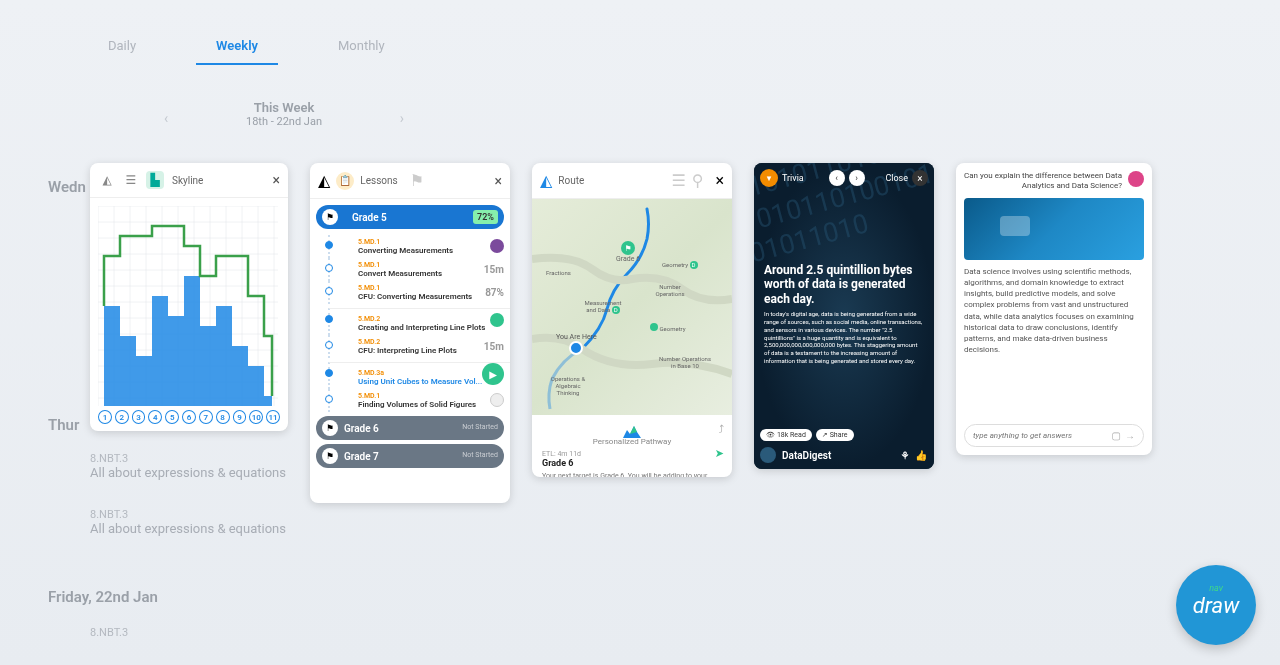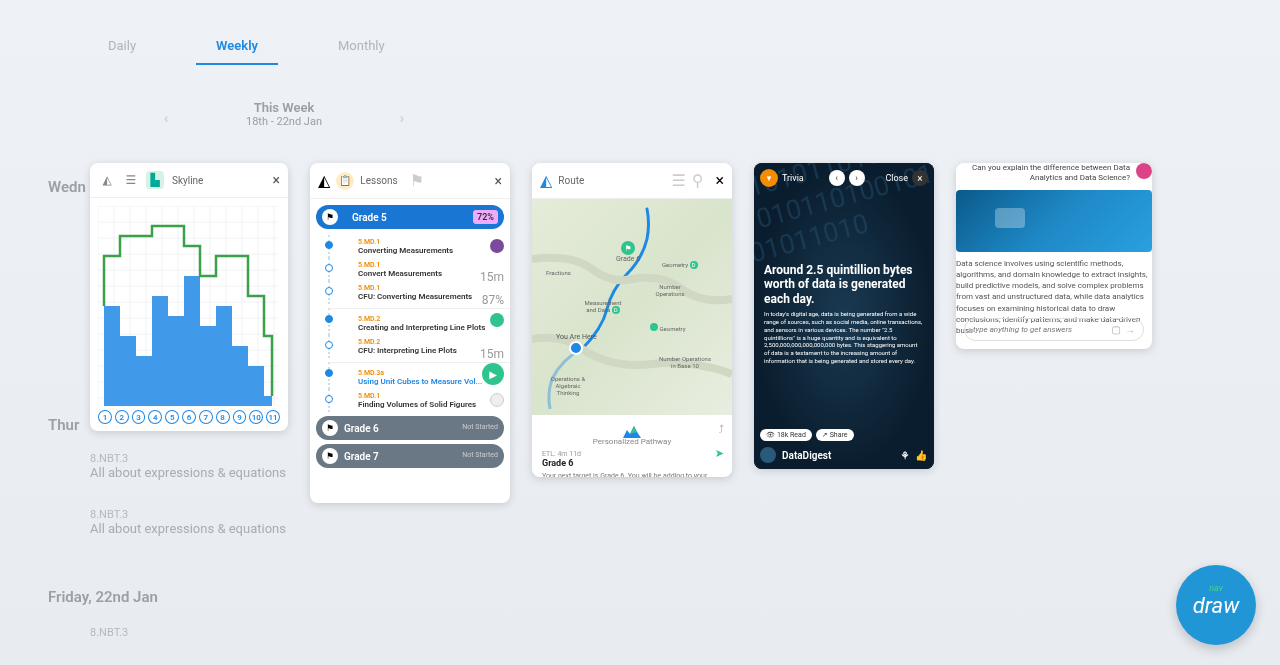--- a/index.html
+++ b/index.html
@@ -33,28 +33,28 @@
 .c1 .dot { width: 14px; height: 14px; border-radius: 50%; background: #fff; border: 1.5px solid #1e88e5; color: #1e88e5; font-size: 8px; display: flex; align-items: center; justify-content: center; font-weight: 600; }
 
 
 .c2 { width: 200px; height: 340px; position: relative; }
 .c2 .hdr { display: flex; align-items: center; padding: 8px; gap: 6px; border-bottom: 1px solid #eee; }
 .c2 .icon-active2 { background: #fdecc8; border-radius: 50%; padding: 3px; width: 18px; height: 18px; display: inline-flex; align-items: center; justify-content: center; font-size: 10px; }
 .c2 .close { margin-left: auto; font-size: 14px; color: #555; }
 .c2 .grade-bar { display: flex; align-items: center; background: #1976d2; border-radius: 14px; margin: 6px; padding: 4px 6px; }
 .c2 .grade-ico { width: 16px; height: 16px; background: #fff; border-radius: 50%; display: flex; align-items: center; justify-content: center; font-size: 9px; }
 .c2 .grade-bar .lbl { color: #fff; font-size: 10px; font-weight: 600; margin-left: 6px; padding-left: 8px; }
-.c2 .grade-bar .pct { margin-left: auto; background: #f0abfc; color: #333; font-size: 9px; font-weight: 600; padding: 2px 4px; border-radius: 3px; }
+.c2 .grade-bar .pct { margin-left: auto; background: #86efac; color: #333; font-size: 9px; font-weight: 600; padding: 2px 4px; border-radius: 3px; }
 .c2 .lesson { padding: 3px 10px 3px 28px; position: relative; border-left: 2px dotted #cde; margin-left: 18px; }
 .c2 .lesson::before { content: ''; position: absolute; left: -5px; top: 6px; width: 6px; height: 6px; border: 1.5px solid #1e88e5; border-radius: 50%; background: #fff; }
 .c2 .lesson-lead::before { background: #1e88e5; }
 .c2 .lesson .code { font-size: 7px; color: #f28c00; font-weight: 600; }
 .c2 .lesson .name { font-size: 8px; color: #333; font-weight: 600; }
 .c2 .lesson .name.blue { color: #1e88e5; }
-.c2 .lesson .right { position: absolute; right: 6px; top: 12px; font-size: 12px; color: #999; }
+.c2 .lesson .right { position: absolute; right: 6px; top: 6px; font-size: 10px; color: #999; font-weight: bold; }
 .c2 .lesson .right-ico { position: absolute; right: 6px; top: 4px; width: 14px; height: 14px; border-radius: 50%; }
 .c2 .play { position: absolute; right: 6px; top: 0; width: 22px; height: 22px; border-radius: 50%; background: #2fc48d; display: flex; align-items: center; justify-content: center; color: #fff; font-size: 10px; }
 .c2 .grade-foot { display: flex; align-items: center; background: #6a7785; border-radius: 14px; margin: 4px 6px; padding: 4px 6px; }
 .c2 .grade-foot .lbl { color: #fff; font-size: 10px; font-weight: 600; margin-left: 6px; }
 .c2 .grade-foot .status { margin-left: auto; color: #c9cdd2; font-size: 7px; text-align: right; line-height: 1.1; }
 
 
 .c3 { width: 200px; height: 314px; position: relative; }
 .c3 .hdr { display: flex; align-items: center; padding: 8px; gap: 6px; border-bottom: 1px solid #eee; }
 .c3 .map { position: relative; height: 216px; background: linear-gradient(135deg, #e5ecd9 0%, #d9e4cc 50%, #e8eee0 100%); }
@@ -85,21 +85,21 @@
 .c4 .headline { font-size: 12px; font-weight: 700; line-height: 1.2; margin-bottom: 4px; }
 .c4 .body { font-size: 6px; line-height: 1.3; }
 .c4 .foot { position: absolute; bottom: 6px; left: 6px; right: 6px; z-index: 2; }
 .c4 .badges { display: flex; gap: 4px; margin-bottom: 6px; }
 .c4 .badge { background: #fff; color: #333; font-size: 7px; padding: 2px 6px; border-radius: 8px; display: flex; align-items: center; gap: 2px; }
 .c4 .author { display: flex; align-items: center; gap: 6px; color: #fff; font-size: 10px; font-weight: 600; }
 .c4 .author .av { width: 16px; height: 16px; border-radius: 50%; background: #2a5a7a; }
 .c4 .author .acts { margin-left: auto; display: flex; gap: 6px; font-size: 10px; }
 
 
-.c5 { width: 196px; height: 186px; position: relative; }
+.c5 { width: 196px; height: 292px; position: relative; padding: 8px; }
 .c5 .q { display: flex; gap: 6px; align-items: flex-start; margin-bottom: 6px; }
 .c5 .q .txt { font-size: 8px; color: #444; text-align: right; flex: 1; line-height: 1.3; }
 .c5 .q .av { width: 16px; height: 16px; border-radius: 50%; background: #d48; flex-shrink: 0; }
 .c5 .img { height: 62px; background: linear-gradient(135deg, #0a5a8a 0%, #1e88c5 50%, #2aa0e0 100%); border-radius: 4px; margin-bottom: 6px; position: relative; overflow: hidden; }
 .c5 .img::after { content: ''; position: absolute; left: 20%; top: 30%; width: 30px; height: 20px; background: rgba(255,255,255,0.3); border-radius: 4px; }
 .c5 .ans { font-size: 8px; color: #555; line-height: 1.4; }
 .c5 .input { position: absolute; bottom: 8px; left: 8px; right: 8px; display: flex; align-items: center; gap: 4px; border: 1px solid #ddd; border-radius: 16px; padding: 5px 8px; }
 .c5 .input input { border: none; flex: 1; font-size: 8px; font-style: italic; color: #aaa; outline: none; }
 .c5 .input .ico { font-size: 10px; color: #aaa; }
 

